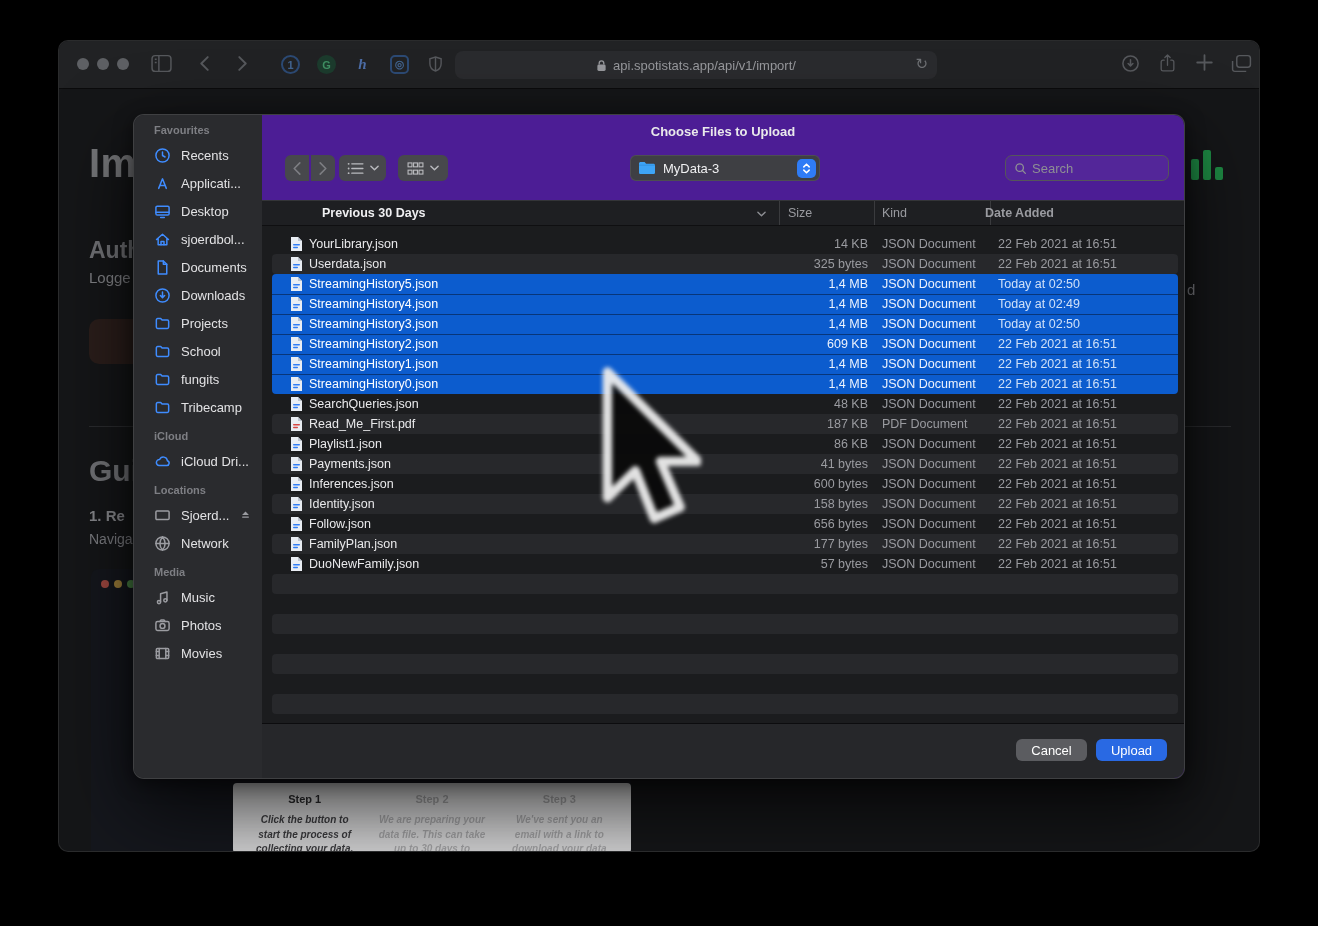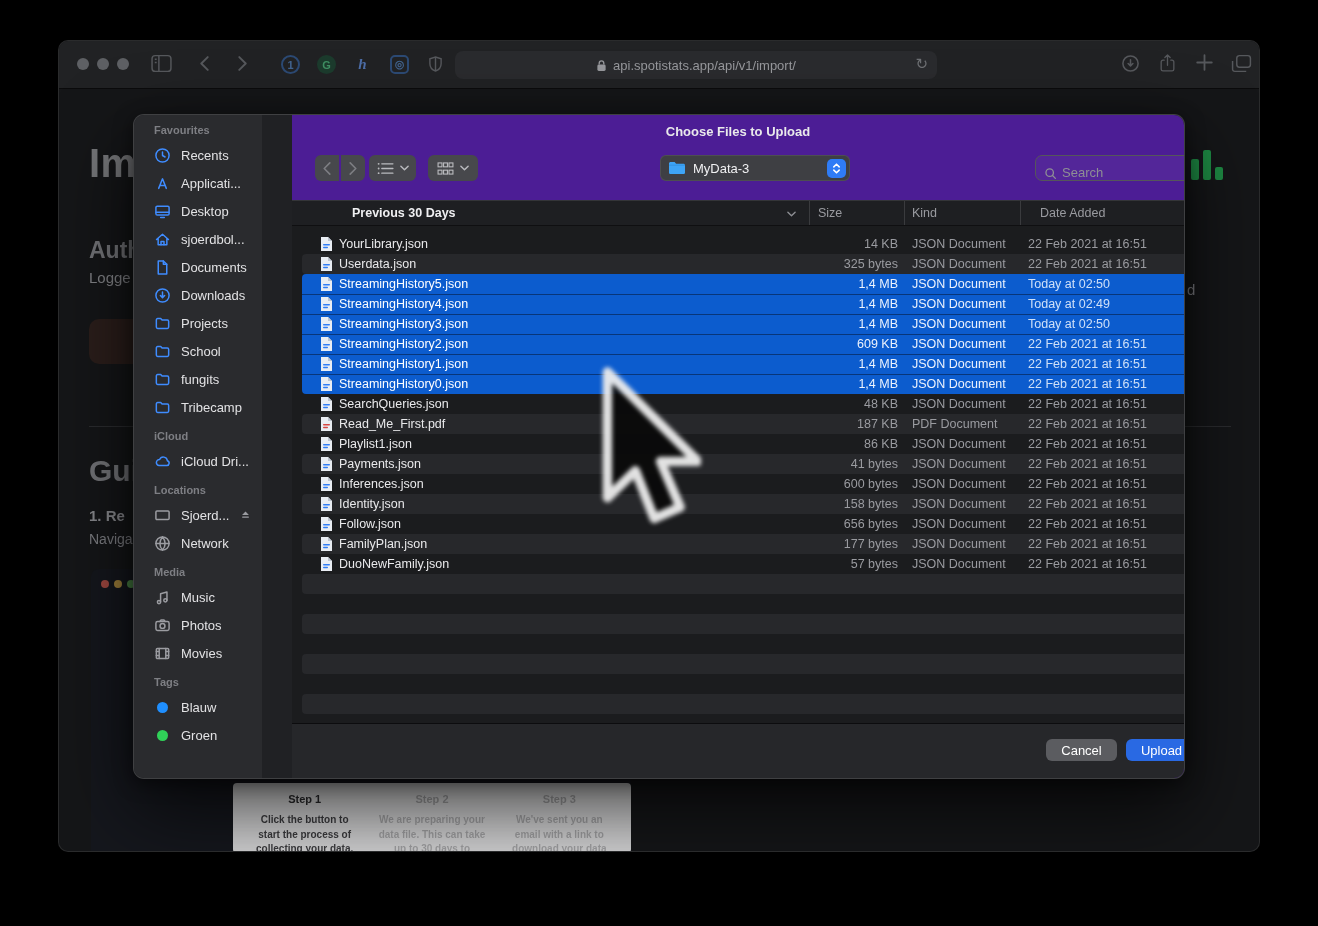--- a/index.html
+++ b/index.html
@@ -32,27 +32,27 @@
   #pg-divider{position:absolute;left:30px;top:385px;width:1142px;height:1px;background:#2b2c2f;}
   #guide-heading{left:30px;top:413px;font-size:30px;font-weight:800;color:#737478;}
   #step-heading{left:30px;top:466px;font-size:15px;font-weight:700;color:#88898d;}
   #step-sub{left:30px;top:490px;font-size:14px;color:#7d7e83;}
   #miniwin{position:absolute;left:32px;top:528px;width:540px;height:284px;background:#15171d;border-radius:8px 8px 0 0;}
   #miniwin .mdot{position:absolute;top:11px;width:8px;height:8px;border-radius:50%;}
   #steps-card{position:absolute;left:174px;top:742px;width:398px;height:70px;background:#d5d5d6;border-radius:4px;
               display:flex;padding:10px 8px 0 8px;}
   .step-col{flex:1;text-align:center;padding:0 10px;}
   .step-col .st{font-size:11px;font-weight:700;color:#2c2c2e;margin-bottom:8px;}
-  .step-col .sb{font-size:10px;line-height:1.45;color:#3c3c3f;font-weight:600;}
+  .step-col .sb{font-size:10px;line-height:1.45;color:#3c3c3f;font-weight:600;font-style:italic;}
   .step-col.faded{opacity:.32;}
 
   
   #dialog{position:absolute;left:74px;top:73px;width:1052px;height:665px;border-radius:11px;
           background:#202124;border:1px solid rgba(255,255,255,.14);
-          box-shadow:0 30px 80px rgba(0,0,0,.7), 0 4px 18px rgba(0,0,0,.5);display:flex;overflow:hidden;gap:30px;}
+          box-shadow:0 30px 80px rgba(0,0,0,.7), 0 4px 18px rgba(0,0,0,.5);display:flex;overflow:hidden;}
   #db-sidebar{width:128px;background:#2a2b2e;padding-top:9px;flex:none;}
   .sb-label{font-size:11px;font-weight:700;color:#7e7f84;padding:0 0 2px 20px;height:17px;}
   .sb-section{margin-bottom:9px;}
   .sb-item{height:28px;display:flex;align-items:center;padding-left:20px;color:#e2e2e4;font-size:13px;position:relative;}
   .sb-ic{width:17px;height:17px;margin-right:10px;flex:none;display:flex;align-items:center;justify-content:center;}
   .sb-ic svg{width:17px;height:17px;display:block;}
   .sb-ic.blue{color:#3f8cff;}
   .sb-ic.gray{color:#9b9ca1;}
   .sb-dot{width:11px;height:11px;border-radius:50%;margin-right:13px;margin-left:3px;flex:none;}
   .sb-trail{position:absolute;right:10px;color:#9b9ca1;width:13px;height:13px;}
@@ -66,31 +66,31 @@
   #btn-back{left:23px;width:24px;border-radius:6px 0 0 6px;}
   #btn-fwd{left:49px;width:24px;border-radius:0 6px 6px 0;}
   #btn-list{left:77px;width:47px;}
   #btn-group{left:136px;width:50px;}
   #folder-select{position:absolute;left:368px;top:40px;width:190px;height:26px;background:#3e3f43;border-radius:6px;
                  border:1px solid rgba(255,255,255,.08);display:flex;align-items:center;padding-left:7px;color:#f0f0f2;font-size:13px;}
   #folder-select .fold{width:18px;height:14px;margin-right:7px;flex:none;}
   #stepper{position:absolute;right:3px;top:2.5px;width:19px;height:19px;border-radius:5px;background:#2f7cf6;color:#fff;
            display:flex;align-items:center;justify-content:center;}
   #search-box{position:absolute;left:743px;top:40px;width:164px;height:26px;border:1px solid #55565a;border-radius:7px;
-              background:rgba(255,255,255,.045);display:flex;align-items:flex-end;padding-left:8px;color:#8e8f94;font-size:13px;gap:5px;}
+              background:rgba(255,255,255,.045);display:flex;align-items:center;padding-left:8px;color:#8e8f94;font-size:13px;gap:5px;}
   #search-box svg{width:13px;height:13px;}
 
   #tbl-header{position:absolute;left:0;top:85px;width:100%;height:26px;background:#1e1f22;
               border-top:1px solid #343538;border-bottom:1px solid #0f0f11;font-size:12.5px;color:#9a9ba0;}
   #tbl-header .h{position:absolute;top:5px;}
   #h-name{left:60px;color:#efeff1;font-weight:700;}
   #h-chev{left:495px;top:7px;color:#8e8f94;}
   #h-size{left:526px;}
   #h-kind{left:620px;}
-  #h-date{left:748px;}
+  #h-date{left:723px;font-weight:bold;}
   .vdiv{position:absolute;top:0;width:1px;height:100%;background:#3a3b3e;}
 
   #file-list{position:absolute;left:0;top:111px;width:100%;height:498px;background:#1b1c1e;
              border-bottom:1px solid #0c0c0e;padding-top:8px;overflow:hidden;}
   .frow{position:relative;margin:0 8px 0 10px;width:906px;height:20px;font-size:12.5px;border-radius:4px;}
   .frow.alt{background:#27282b;}
   .frow.sel{background:#0c5cce;border-radius:0;}
   .frow.sel.selfirst{border-radius:4px 4px 0 0;}
   .frow.sel.sellast{border-radius:0 0 4px 4px;}
   .frow.sel + .frow.sel{box-shadow:inset 0 1px 0 rgba(6,28,66,.6);}
@@ -373,31 +373,20 @@
             <div class="sb-item">
               <span class="sb-ic gray">
                 <svg viewBox="0 0 16 16" fill="none" stroke="currentColor" stroke-width="1.4" stroke-linecap="round" stroke-linejoin="round">
                   <rect x="2.2" y="3.2" width="11.6" height="9.6" rx="1"></rect>
                   <path d="M4.9 3.2v9.6M11.1 3.2v9.6M2.2 6.2h2.7M2.2 9.8h2.7M11.1 6.2h2.7M11.1 9.8h2.7"></path>
                 </svg>
               </span>
               <span class="sb-txt">Movies</span>
             </div>
           </div>
-          <div class="sb-section">
-            <div class="sb-label">Tags</div>
-            <div class="sb-item">
-              <span class="sb-dot" style="background:#1f8fff"></span>
-              <span class="sb-txt">Blauw</span>
-            </div>
-            <div class="sb-item">
-              <span class="sb-dot" style="background:#30d158"></span>
-              <span class="sb-txt">Groen</span>
-            </div>
-          </div>
         </div>
 
       <div id="db-main">
         <div id="db-title">Choose Files to Upload</div>
 
         <div class="tbtn dis" id="btn-back">
           <svg width="8" height="13" viewBox="0 0 8 14" fill="none" stroke="currentColor" stroke-width="1.7" stroke-linecap="round" stroke-linejoin="round">
               <path d="M7 1 1 7l6 6"></path>
             </svg>
         </div>

